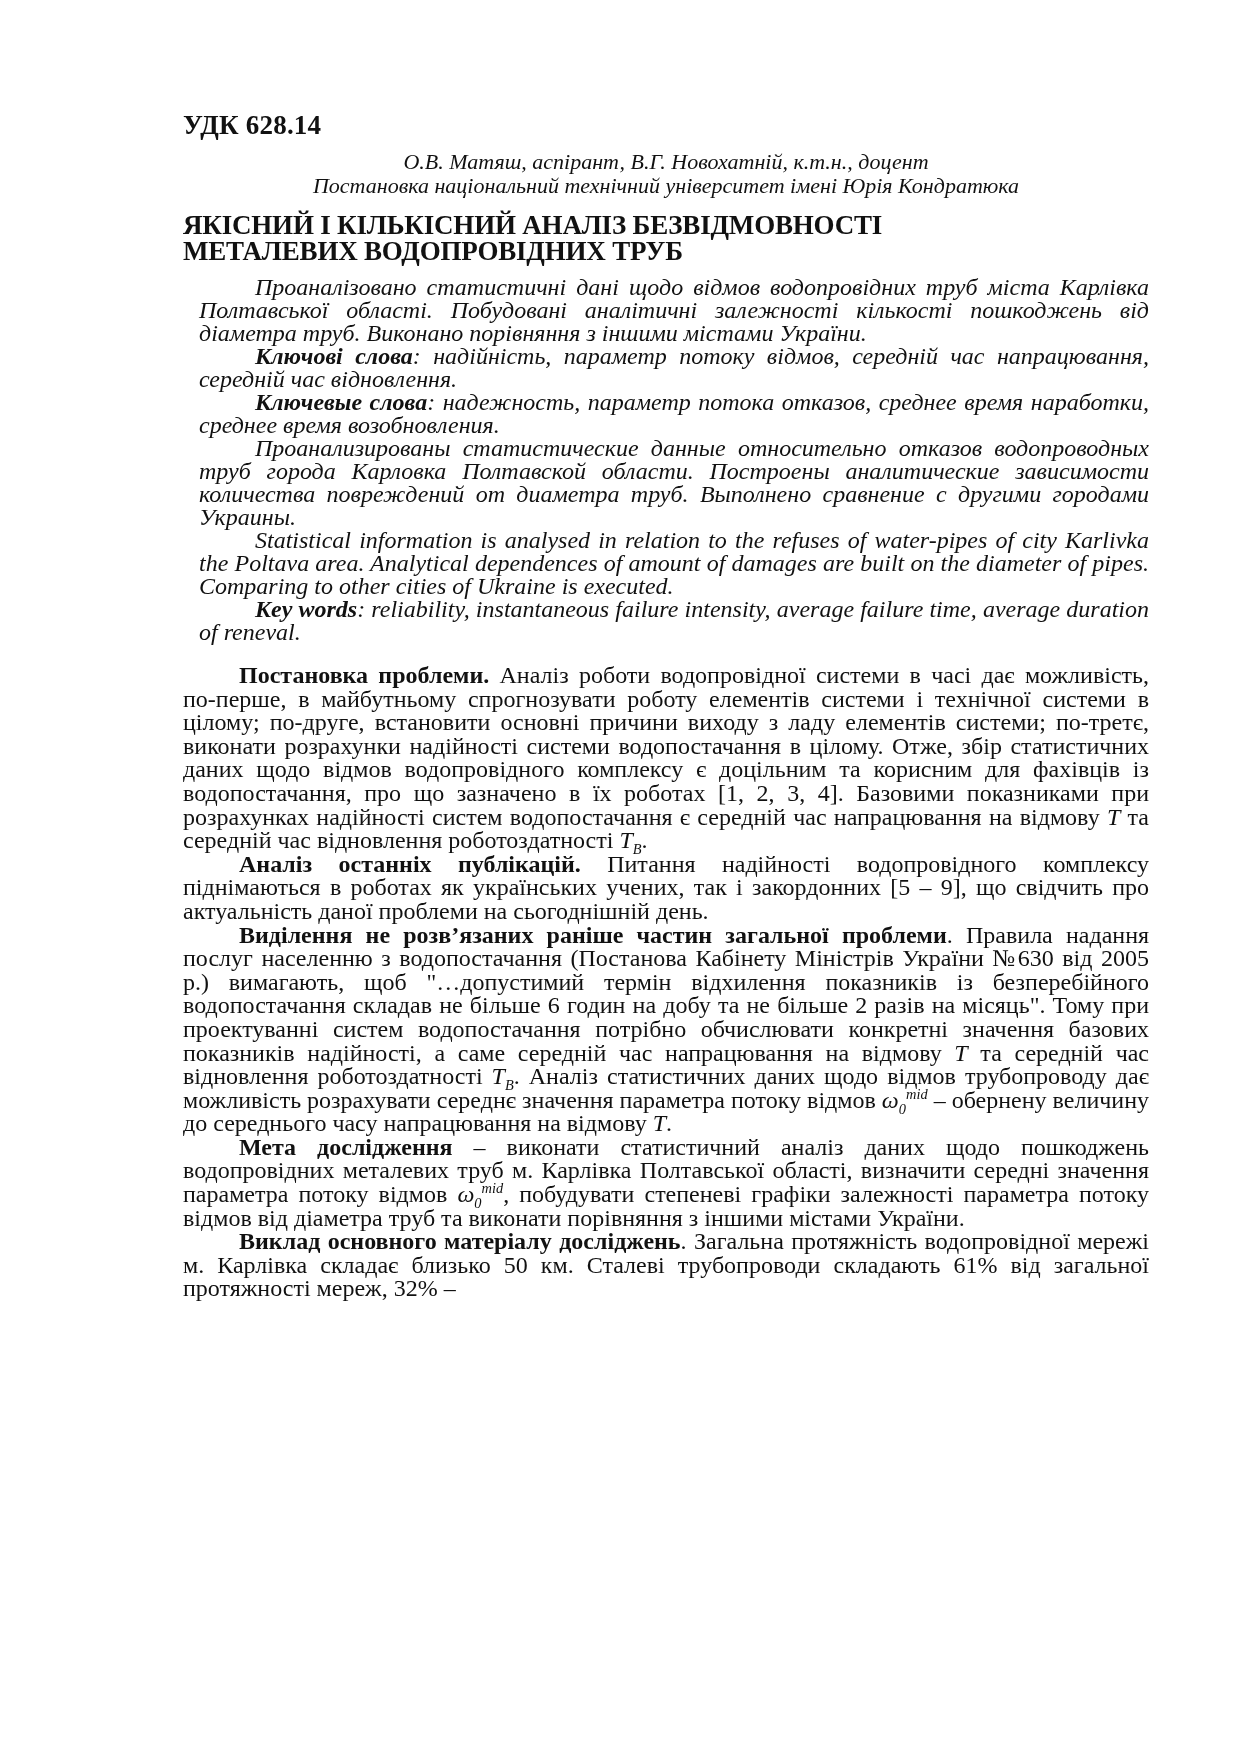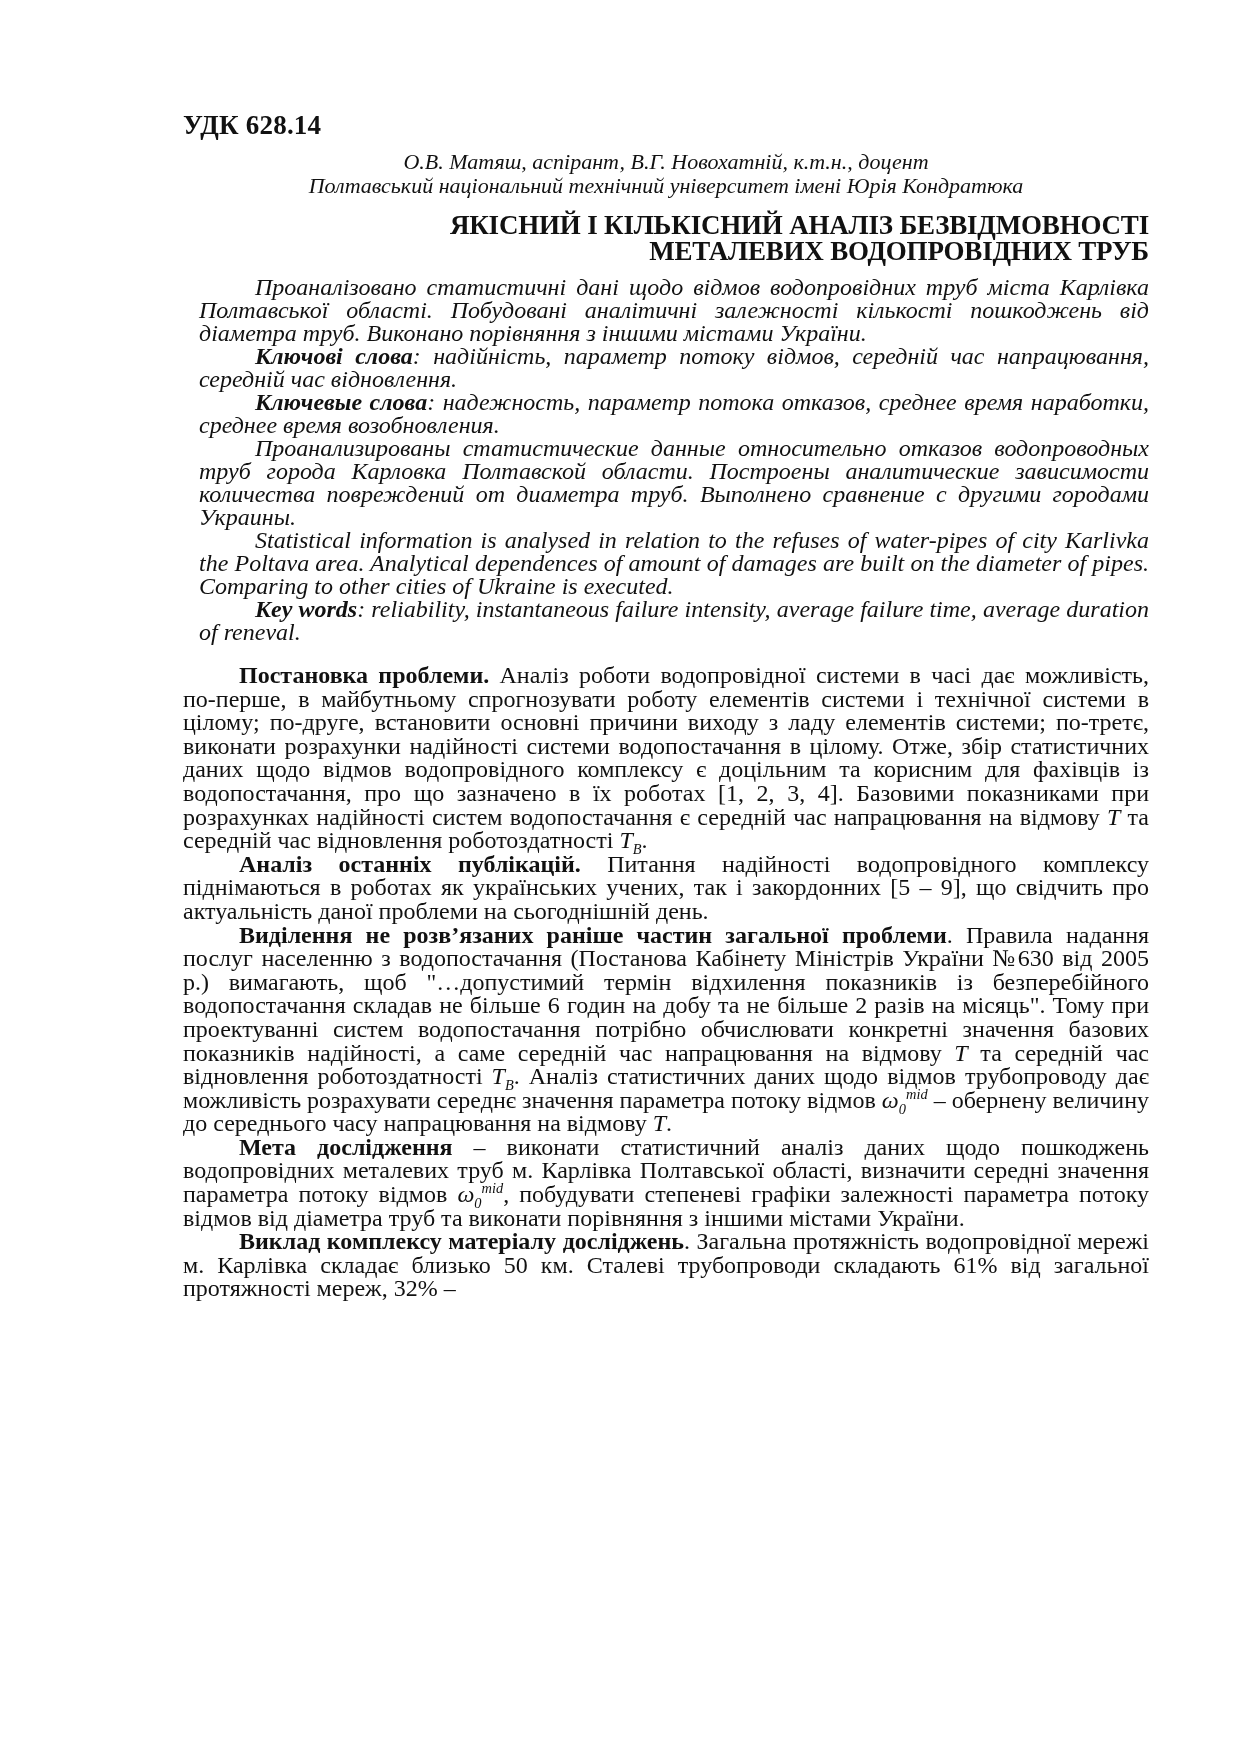--- a/index.html
+++ b/index.html
@@ -1,39 +1,39 @@
 <!DOCTYPE html>
 <html><head>
   <meta charset="utf-8">
   <style>
     html, body { margin: 0; padding: 0; background: #ffffff; }
     body { width: 1240px; height: 1754px; position: relative; overflow: hidden; color: #111; }
     .page { position: absolute; left: 183px; top: 110px; width: 966px; font-family: "Liberation Serif", serif; }
     .udk { font-family: "Liberation Serif", serif; font-weight: bold; font-size: 27px; letter-spacing: 0.2px; margin: 0; line-height: 30px; }
     .authors { text-align: center; font-style: italic; font-size: 22px; line-height: 24px; margin-top: 10px; }
-    .title { text-align: right; font-weight: bold; font-size: 27px; line-height: 26px; margin-top: 14px; letter-spacing: -0.2px; }
+    .title { text-align: left; font-weight: bold; font-size: 27px; line-height: 26px; margin-top: 14px; letter-spacing: -0.2px; }
     .abstract { font-style: italic; font-size: 24px; line-height: 23px; text-align: justify; margin-top: 12px; margin-left: 16px; }
     .abstract p, .body p { margin: 0; text-indent: 56px; }
     .body { font-size: 24px; line-height: 23.6px; text-align: justify; margin-top: 20px; }
     .kw-label { font-weight: bold; }
     .b { font-weight: bold; }
     .i { font-style: italic; }
     sub, sup { font-size: 60%; line-height: 0; }
     .omega { font-style: italic; }
   </style>
 </head>
 <body>
 
 <div class="page">
 
   <div class="udk">УДК  628.14</div>
 
   <div class="authors">
     <div>О.В. Матяш, аспірант, В.Г. Новохатній, к.т.н., доцент</div>
-    <div>Полтавський національний технічний університет імені Юрія Кондратюка</div>
+    <div>Постановка національний технічний університет імені Юрія Кондратюка</div>
   </div>
 
   <div class="title">
     <div>ЯКІСНИЙ І КІЛЬКІСНИЙ АНАЛІЗ БЕЗВІДМОВНОСТІ</div>
     <div>МЕТАЛЕВИХ ВОДОПРОВІДНИХ ТРУБ</div>
   </div>
 
   <div class="abstract">
     <p>Проаналізовано статистичні дані щодо відмов водопровідних труб міста Карлівка Полтавської області. Побудовані аналітичні залежності кількості пошкоджень від діаметра труб. Виконано порівняння з іншими містами України.</p>
     <p><span class="kw-label">Ключові слова</span><span>: надійність, параметр потоку відмов, середній час напрацювання, середній час відновлення.</span></p>
@@ -45,16 +45,16 @@
 
   <div class="body">
     <p><span class="b">Постановка проблеми.</span><span> Аналіз роботи водопровідної системи в часі дає можливість, по-перше, в майбутньому спрогнозувати роботу елементів системи і технічної системи в цілому; по-друге, встановити основні причини виходу з ладу елементів системи; по-третє, виконати розрахунки надійності системи водопостачання в цілому. Отже, збір статистичних даних щодо відмов водопровідного комплексу є доцільним та корисним для фахівців із водопостачання, про що зазначено в їх роботах [1, 2, 3, 4]. Базовими показниками при розрахунках надійності систем водопостачання є середній час напрацювання на відмову </span><span class="i">T</span><span> та середній час відновлення роботоздатності </span><span class="i"><span>T</span><sub>B</sub></span><span>.</span></p>
 
     <p><span class="b">Аналіз останніх публікацій.</span><span> Питання надійності водопровідного комплексу піднімаються в роботах як українських учених, так і закордонних [5 – 9], що свідчить про актуальність даної проблеми на сьогоднішній день.</span></p>
 
     <p><span class="b">Виділення не розв’язаних раніше частин загальної проблеми</span><span>. Правила надання послуг населенню з водопостачання (Постанова Кабінету Міністрів України  №630 від 2005 р.) вимагають, щоб "…допустимий термін відхилення показників із безперебійного водопостачання складав не більше 6 годин на добу та не більше 2 разів на місяць". Тому при проектуванні систем водопостачання потрібно обчислювати конкретні значення базових показників надійності, а саме середній час напрацювання на відмову </span><span class="i">T</span><span>  та середній час відновлення роботоздатності </span><span class="i"><span>T</span><sub>B</sub></span><span>. Аналіз статистичних даних щодо відмов трубопроводу дає можливість розрахувати середнє значення параметра потоку відмов </span><span class="omega"><span>ω</span><sub>0</sub><sup>mid</sup></span><span>  –  обернену величину до середнього часу напрацювання на відмову </span><span class="i">T</span><span>.</span></p>
 
     <p><span class="b">Мета дослідження</span><span> – виконати статистичний аналіз даних щодо пошкоджень водопровідних металевих труб м. Карлівка Полтавської області, визначити середні значення параметра потоку відмов </span><span class="omega"><span>ω</span><sub>0</sub><sup>mid</sup></span><span>, побудувати степеневі графіки залежності параметра потоку відмов від діаметра труб та виконати порівняння з іншими містами України.</span></p>
 
-    <p><span class="b">Виклад комплексу матеріалу досліджень</span><span>. Загальна протяжність водопровідної мережі м. Карлівка складає близько 50 км. Сталеві трубопроводи складають 61% від загальної протяжності мереж, 32% –</span></p>
+    <p><span class="b">Виклад основного матеріалу досліджень</span><span>. Загальна протяжність водопровідної мережі м. Карлівка складає близько 50 км. Сталеві трубопроводи складають 61% від загальної протяжності мереж, 32% –</span></p>
   </div>
 
 </div>
 
 </body></html>

